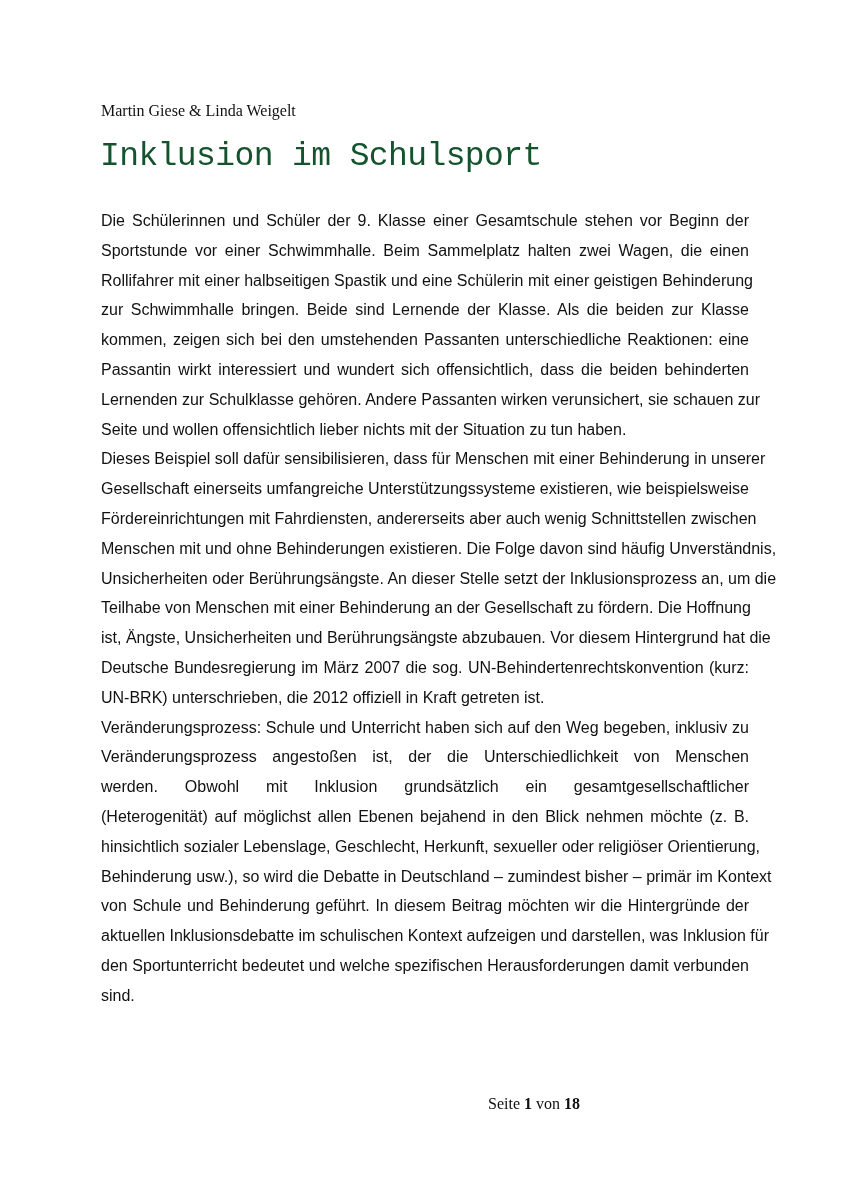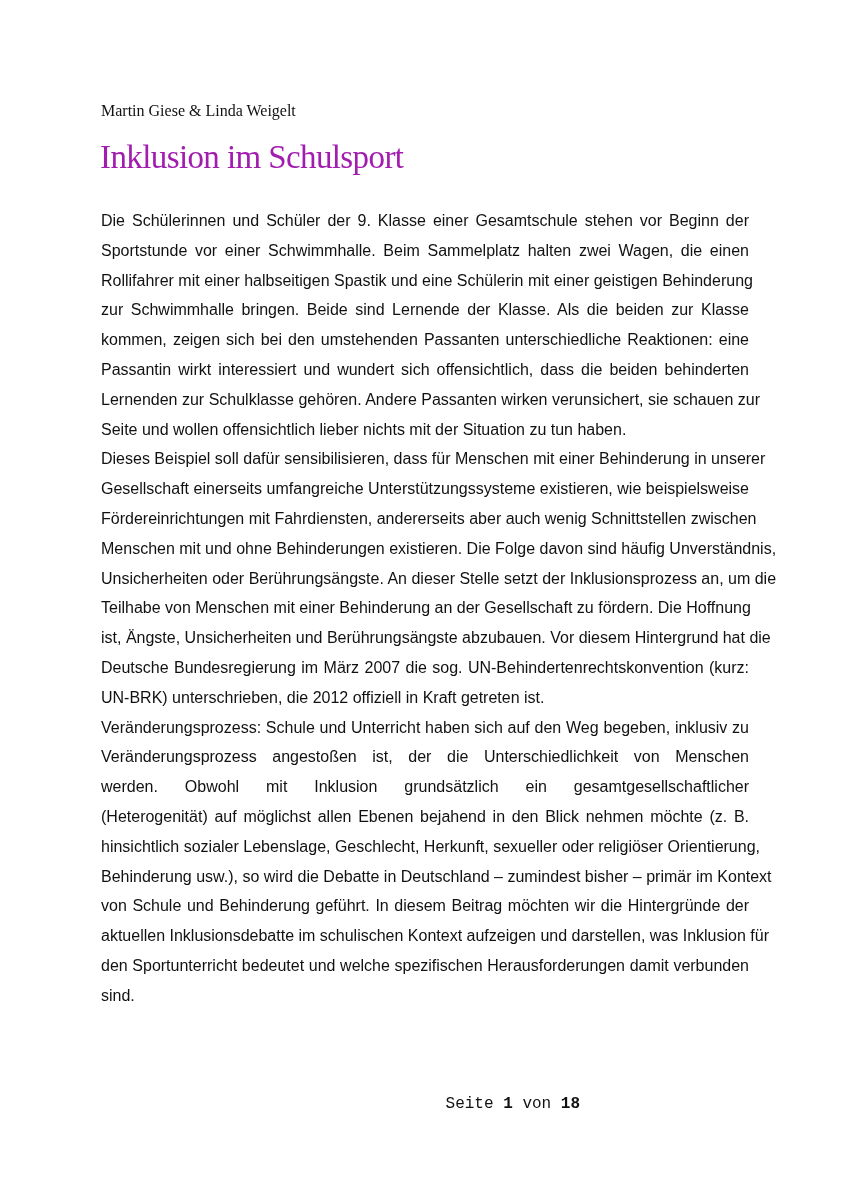--- a/index.html
+++ b/index.html
@@ -27,27 +27,27 @@
       top: 101px;
       font-family: "Liberation Serif", serif;
       font-size: 16px;
       line-height: 20px;
       white-space: nowrap;
     }
     .title {
       position: absolute;
       left: 100px;
       top: 135px;
-      font-family: Liberation Serif, serif;
+      font-family: Liberation Mono, monospace;
       font-weight: 300;
       font-size: 33px;
       line-height: 44px;
       letter-spacing: -0.6px;
       white-space: nowrap;
-      color: #a21caf;
+      color: #14532d;
     }
     .body-text {
       position: absolute;
       left: 101px;
       top: 206px;
       width: 648px;
       font-family: Liberation Sans, sans-serif;
       font-size: 16px;
       line-height: 29.8px;
     }
@@ -59,21 +59,21 @@
       text-align-last: justify;
     }
     .line.last {
       text-align: right;
       text-align-last: left;
     }
     .footer {
       position: absolute;
       right: 101px;
       top: 1094px;
-      font-family: Liberation Mono, monospace;
+      font-family: Liberation Serif, serif;
       font-size: 16px;
       line-height: 20px;
       white-space: nowrap;
     }
     .footer b { font-weight: bold; }
   </style>
 </head>
 <body>
 
 <div class="page">

